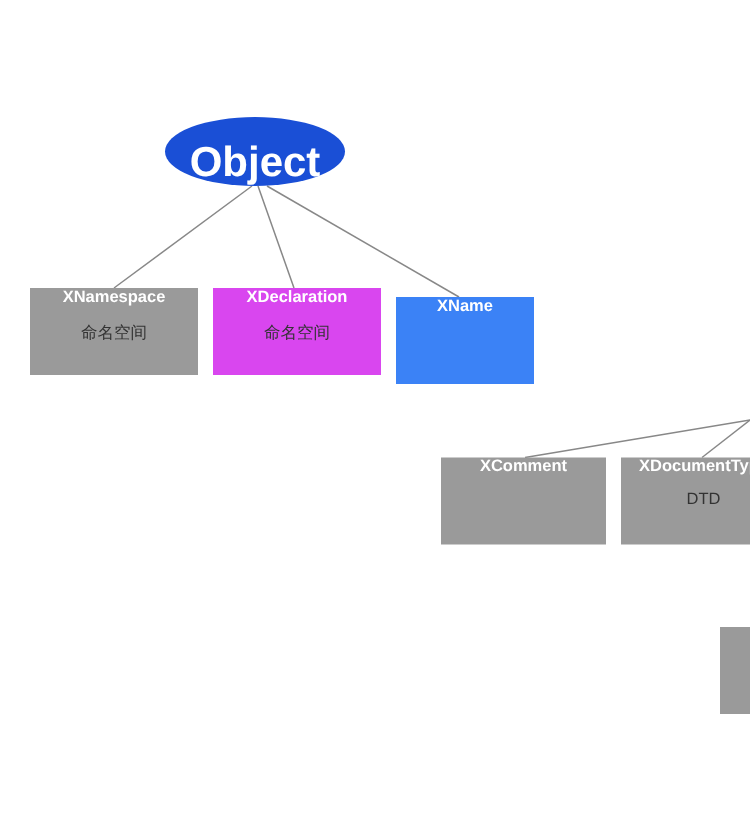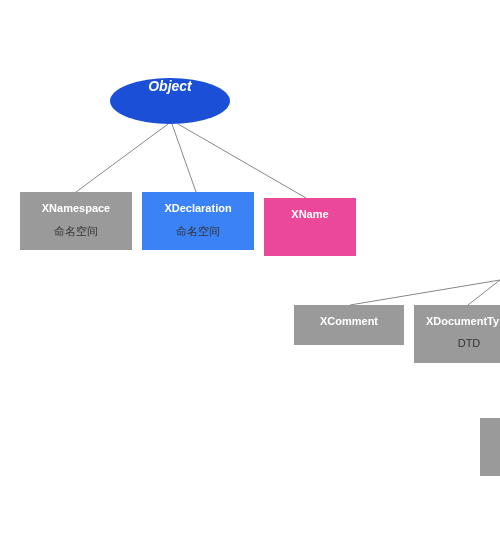--- a/index.html
+++ b/index.html
@@ -24,32 +24,31 @@
     width: 500px;
     height: 548px;
     pointer-events: none;
   }
   .root-ellipse {
     position: absolute;
     width: 120px;
     height: 46px;
     border-radius: 50%;
     display: flex;
-    align-items: flex-start;
+    align-items: flex-end;
     justify-content: center;
     color: #ffffff;
-    font-size: 14px;
+    font-size: 28px;
     font-weight: bold;
-    font-style: italic;
   }
   .node {
     position: absolute;
     box-sizing: border-box;
     text-align: center;
-    padding-top: 10px;
+    padding-top: 0;
   }
   .node .title {
     font-size: 11px;
     font-weight: bold;
     color: #ffffff;
     margin-bottom: 10px;
   }
   .node .sub {
     font-size: 11px;
     color: #333333;
@@ -69,28 +68,28 @@
     </svg>
 
   <div class="root-ellipse" style="left: 110px; top: 78px; width: 120px; height: 46px; background: rgb(26, 79, 214);">
     <span>Object</span>
   </div>
 
 <div class="node" style="left: 20px; top: 192px; width: 112px; height: 58px; background: rgb(154, 154, 154);">
       <div class="title">XNamespace</div>
       <div class="sub">命名空间</div>
     </div>
-    <div class="node" style="left: 142px; top: 192px; width: 112px; height: 58px; background: #3b82f6;">
+    <div class="node" style="left: 142px; top: 192px; width: 112px; height: 58px; background: #d946ef;">
       <div class="title">XDeclaration</div>
       <div class="sub">命名空间</div>
     </div>
-    <div class="node" style="left: 264px; top: 198px; width: 92px; height: 58px; background: #ec4899;">
+    <div class="node" style="left: 264px; top: 198px; width: 92px; height: 58px; background: #3b82f6;">
       <div class="title">XName</div>
     </div>
-    <div class="node" style="left: 294px; top: 305px; width: 110px; height: 40px; background: rgb(154, 154, 154);">
+    <div class="node" style="left: 294px; top: 305px; width: 110px; height: 58px; background: rgb(154, 154, 154);">
       <div class="title">XComment</div>
     </div>
     <div class="node" style="left: 414px; top: 305px; width: 110px; height: 58px; background: rgb(154, 154, 154);">
       <div class="title">XDocumentType</div>
       <div class="sub">DTD</div>
     </div>
     <div class="node" style="left: 480px; top: 418px; width: 110px; height: 58px; background: rgb(154, 154, 154);">
       <div class="title">XElement</div>
       <div class="sub">元素</div>
     </div>

